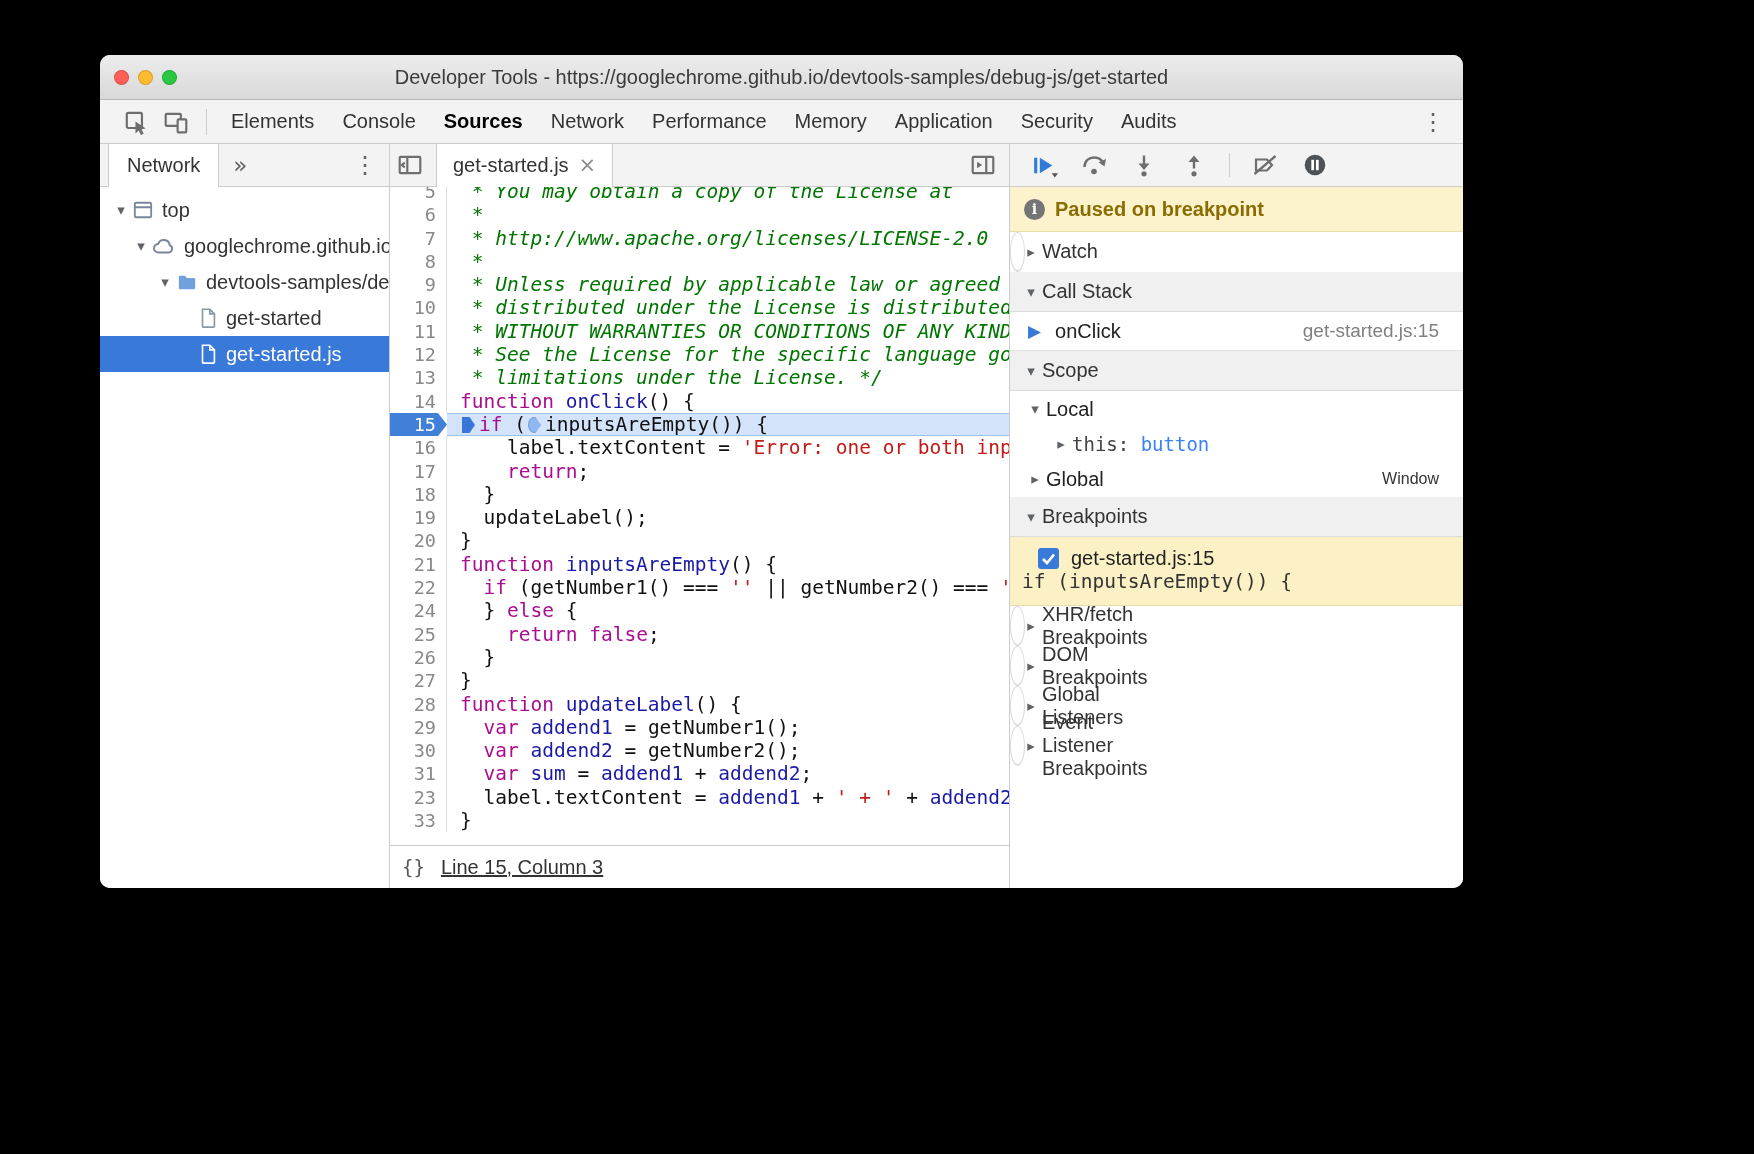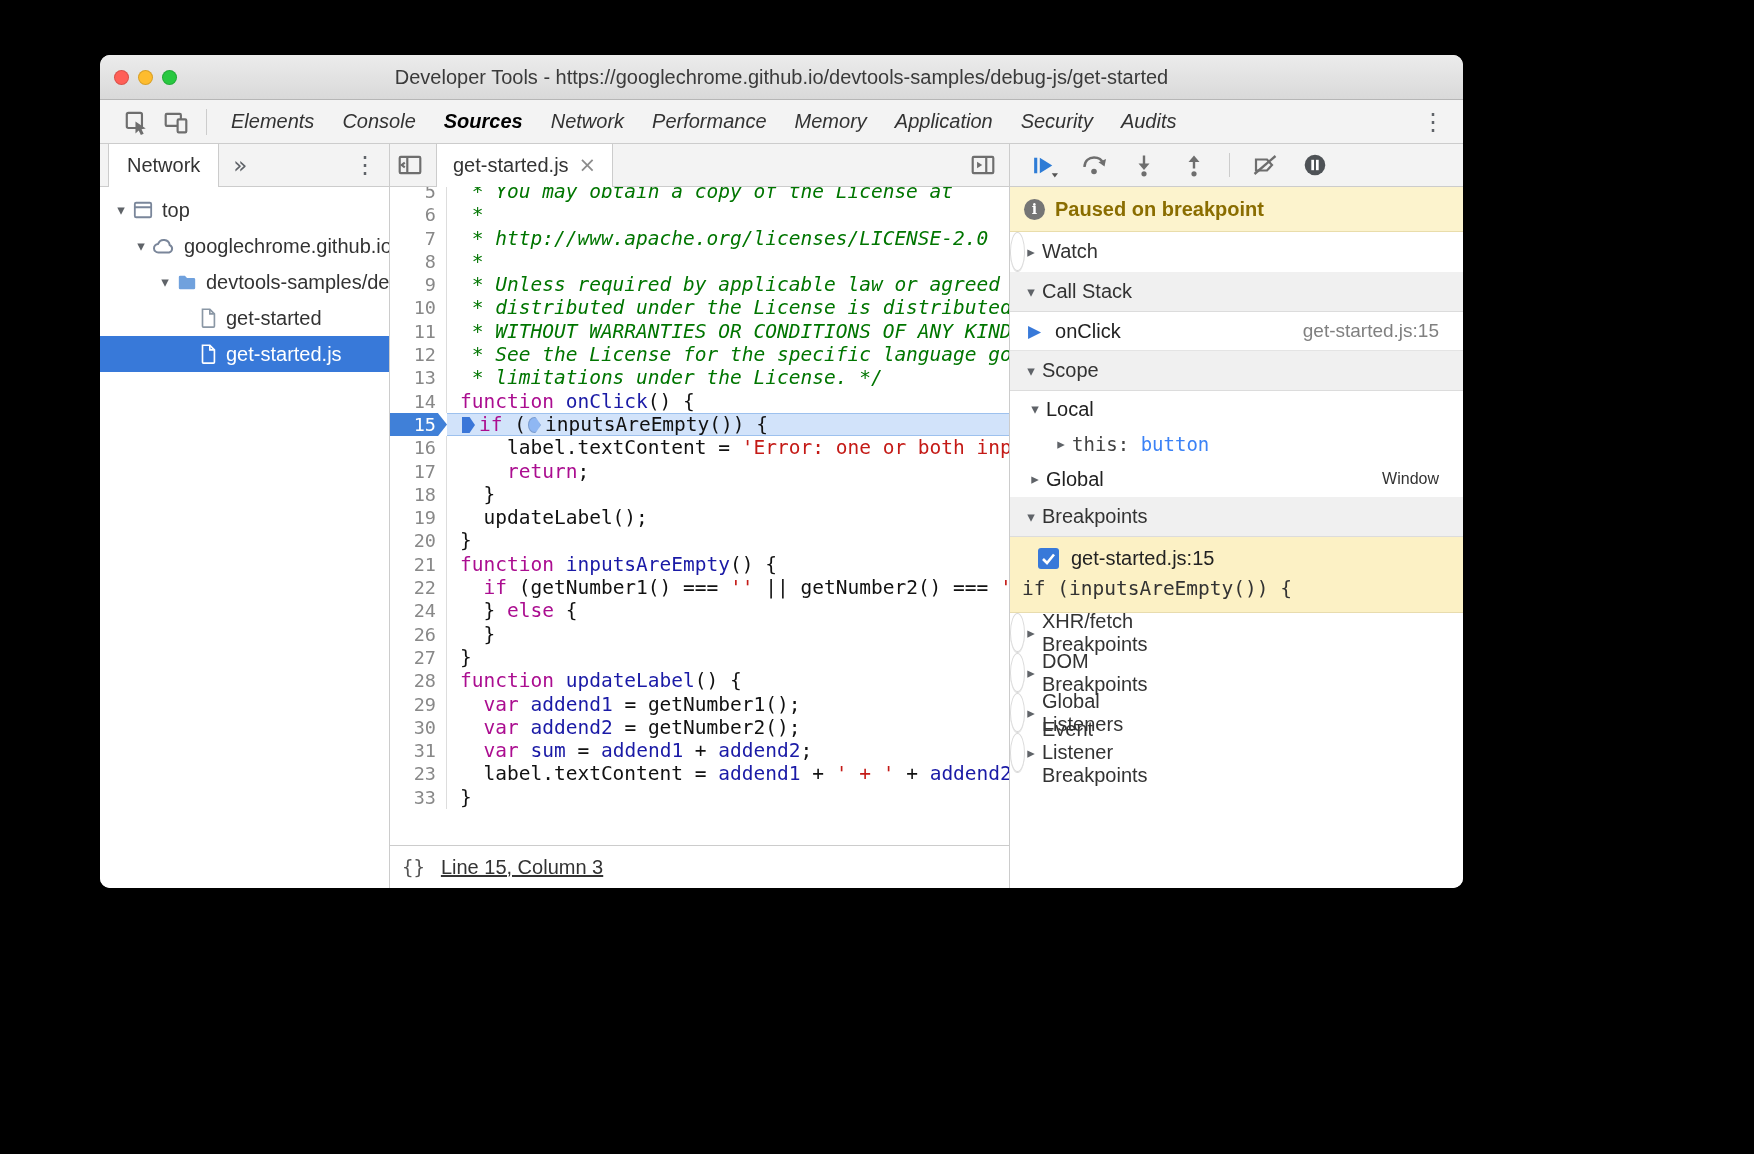--- a/index.html
+++ b/index.html
@@ -20,21 +20,21 @@
   .title-text { font-size:20px; color:#3a3a3a; }
 
   
   .main-toolbar { height:44px; flex:none; background:#f3f3f3; border-bottom:1px solid #ccc;
                   display:flex; align-items:center; padding-left:16px; }
   .icon-btn { background:none; border:none; padding:0; width:40px; height:100%;
               display:flex; align-items:center; justify-content:center; cursor:default; flex:none; }
   .vdiv { width:1px; height:26px; background:#ccc; margin:0 10px; flex:none; }
   .vdiv.small { height:24px; margin:0 7px; }
   .main-tabs { display:flex; height:100%; align-items:center; }
-  .tab { padding:8px 14px; font-size:20px; color:#333; height:100%; display:flex; align-items:center;font-style:italic; }
+  .tab { padding:8px 14px; font-size:20px; color:#333; height:100%; display:flex; align-items:center; }
   .tab.selected { font-weight:bold; color:#000; }
   .overflow { font-family:"DejaVu Sans",sans-serif; font-size:24px; color:#5f6368; width:36px; margin-left:auto; margin-right:12px; }
 
   
   .content { flex:1; display:flex; min-height:0; }
   .left-pane { width:290px; flex:none; border-right:1px solid #ccc; display:flex; flex-direction:column; background:#fff; }
   .editor-pane { width:620px; flex:none; border-right:1px solid #ccc; display:flex; flex-direction:column; background:#fff; }
   .right-pane { flex:1; display:flex; flex-direction:column; background:#fff; }
 
   .pane-toolbar { height:43px; flex:none; background:#f3f3f3; border-bottom:1px solid #ccc;
@@ -108,21 +108,21 @@
   .scope-right { font-size:16px; color:#333; }
   .scope-prop { height:34px; display:flex; align-items:center; padding-left:40px; }
   .mono { font-family:"DejaVu Sans Mono",monospace; font-size:19px; color:#444; }
   .prop-name { color:#444; }
   .prop-value { color:#3b82f6;text-align:center; }
   .bp-entry { padding:10px 0 12px; border-bottom:1px solid #e8dcae; }
   .bp-entry.hl { background:#fcf1c5; }
   .bp-row1 { display:flex; align-items:center; padding-left:28px; gap:12px; }
   .bp-check { display:inline-flex; width:21px; height:21px; flex:none; }
   .bp-label { font-size:20px; color:#222; }
-  .bp-code { margin-top:7px; padding-left:12px; font-size:19.5px; color:#333; white-space:pre; }
+  .bp-code { padding-left:12px; font-size:19.5px; color:#333; white-space:pre; }
 </style>
 </head>
 <body>
 
 <div class="screen">
   <div class="window">
 
     <div class="titlebar">
       <div class="traffic">
         <span class="light red"></span>
@@ -253,20 +253,21 @@
               <div class="code-line"><span class="gutter">14</span><span class="line-text"><span class="tk-kw">function</span><span class="tk-pl"> </span><span class="tk-def">onClick</span><span class="tk-pl">() {</span></span></div>
               <div class="code-line current"><span class="gutter bp">15</span><span class="line-text current"><span class="exec-marker dark"></span><span class="tk-kw">if</span><span class="tk-pl"> (</span><span class="exec-marker light"></span><span class="tk-pl">inputsAreEmpty()) {</span></span></div>
               <div class="code-line"><span class="gutter">16</span><span class="line-text"><span class="tk-pl">    label.textContent = </span><span class="tk-str">'Error: one or both inputs are empty.'</span></span></div>
               <div class="code-line"><span class="gutter">17</span><span class="line-text"><span class="tk-pl">    </span><span class="tk-kw">return</span><span class="tk-pl">;</span></span></div>
               <div class="code-line"><span class="gutter">18</span><span class="line-text"><span class="tk-pl">  }</span></span></div>
               <div class="code-line"><span class="gutter">19</span><span class="line-text"><span class="tk-pl">  updateLabel();</span></span></div>
               <div class="code-line"><span class="gutter">20</span><span class="line-text"><span class="tk-pl">}</span></span></div>
               <div class="code-line"><span class="gutter">21</span><span class="line-text"><span class="tk-kw">function</span><span class="tk-pl"> </span><span class="tk-def">inputsAreEmpty</span><span class="tk-pl">() {</span></span></div>
               <div class="code-line"><span class="gutter">22</span><span class="line-text"><span class="tk-pl">  </span><span class="tk-kw">if</span><span class="tk-pl"> (getNumber1() === </span><span class="tk-str">''</span><span class="tk-pl"> || getNumber2() === </span><span class="tk-str">''</span></span></div>
               <div class="code-line"><span class="gutter">24</span><span class="line-text"><span class="tk-pl">  } </span><span class="tk-kw">else</span><span class="tk-pl"> {</span></span></div>
+              <div class="code-line"><span class="gutter">25</span><span class="line-text"><span class="tk-pl">    </span><span class="tk-kw">return</span><span class="tk-pl"> </span><span class="tk-kw">false</span><span class="tk-pl">;</span></span></div>
               <div class="code-line"><span class="gutter">26</span><span class="line-text"><span class="tk-pl">  }</span></span></div>
               <div class="code-line"><span class="gutter">27</span><span class="line-text"><span class="tk-pl">}</span></span></div>
               <div class="code-line"><span class="gutter">28</span><span class="line-text"><span class="tk-kw">function</span><span class="tk-pl"> </span><span class="tk-def">updateLabel</span><span class="tk-pl">() {</span></span></div>
               <div class="code-line"><span class="gutter">29</span><span class="line-text"><span class="tk-pl">  </span><span class="tk-kw">var</span><span class="tk-pl"> </span><span class="tk-def">addend1</span><span class="tk-pl"> = getNumber1();</span></span></div>
               <div class="code-line"><span class="gutter">30</span><span class="line-text"><span class="tk-pl">  </span><span class="tk-kw">var</span><span class="tk-pl"> </span><span class="tk-def">addend2</span><span class="tk-pl"> = getNumber2();</span></span></div>
               <div class="code-line"><span class="gutter">31</span><span class="line-text"><span class="tk-pl">  </span><span class="tk-kw">var</span><span class="tk-pl"> </span><span class="tk-def">sum</span><span class="tk-pl"> = </span><span class="tk-def">addend1</span><span class="tk-pl"> + </span><span class="tk-def">addend2</span><span class="tk-pl">;</span></span></div>
               <div class="code-line"><span class="gutter">23</span><span class="line-text"><span class="tk-pl">  label.textContent = </span><span class="tk-def">addend1</span><span class="tk-pl"> + </span><span class="tk-str">' + '</span><span class="tk-pl"> + </span><span class="tk-def">addend2</span></span></div>
               <div class="code-line"><span class="gutter">33</span><span class="line-text"><span class="tk-pl">}</span></span></div>
             </div>
         </div>

